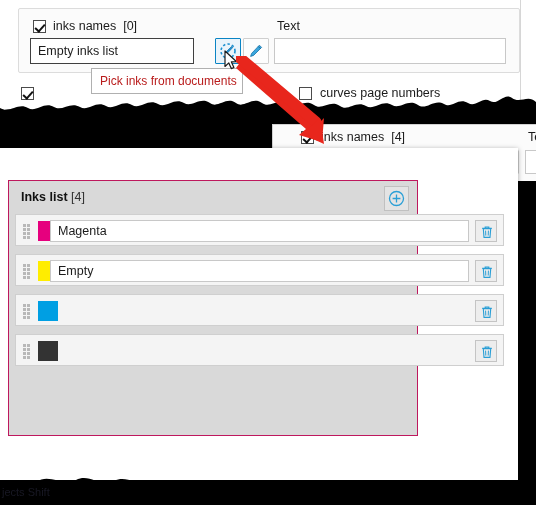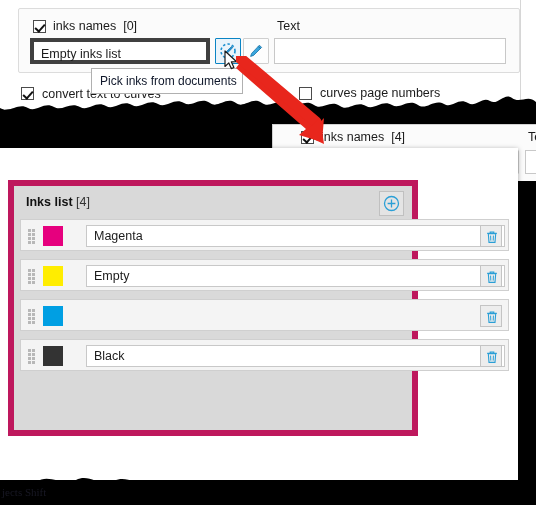--- a/index.html
+++ b/index.html
@@ -38,43 +38,43 @@
   #inks-names-0-label{position:absolute;left:53px;top:19px;white-space:nowrap;}
 
   #text-label{position:absolute;left:277px;top:19px;}
 
   .txtfield{
     background:#fff;border:1px solid #c8c8c8;box-sizing:border-box;
     font-family:"Liberation Sans", sans-serif;font-size:12.5px;color:#1b1b1b;
     padding:0 7px;line-height:24px;height:26px;
   }
   #empty-inks-input{
-    position:absolute;left:30px;top:38px;width:180px;height:26px;
-    border:4px solid #404040;
+    position:absolute;left:30px;top:38px;width:164px;height:26px;
+    border:1px solid #404040;
   }
   #text-input{
     position:absolute;left:274px;top:38px;width:232px;height:26px;
   }
 
   .tool-btn{
     position:absolute;width:26px;height:26px;box-sizing:border-box;
     background:#fdfdfd;border:1px solid #cfcfcf;border-radius:1px;
   }
   #pick-inks-button{left:215px;top:38px;border:1px solid #0a84c4;background:#eaf4fb;}
   #edit-inks-button{left:243px;top:38px;}
   .tool-btn svg{position:absolute;left:3px;top:3px;}
 
   
   #mouse-cursor{position:absolute;left:224px;top:50px;width:16px;height:22px;}
 
   
   #pick-inks-tooltip{
     position:absolute;left:91px;top:68px;width:152px;height:26px;
     background:#ffffff;border:1px solid #b0b0b0;box-sizing:border-box;
-    font-size:12px;line-height:24px;padding-left:8px;color:#0f172a;white-space:nowrap;
+    font-size:12px;line-height:24px;padding-left:8px;color:#b91c1c;white-space:nowrap;
   }
 
   #cb-convert-curves{position:absolute;left:21px;top:87px;}
   #convert-curves-label{position:absolute;left:42px;top:87px;white-space:nowrap;}
   #cb-process-pages{position:absolute;left:299px;top:87px;}
   #process-pages-label{position:absolute;left:320px;top:86px;white-space:nowrap;}
 
   
   .torn{position:absolute;left:0;width:536px;pointer-events:none;}
   #torn-top{top:78px;height:52px;}
@@ -102,21 +102,21 @@
   #pick-inks-button-2 svg,#edit-inks-button-2 svg{left:2px;top:2px;}
   #text-input-2{position:absolute;left:525px;top:150px;width:60px;height:24px;}
 
   
   #inks-list-dialog{
     position:absolute;left:0px;top:148px;width:518px;height:332px;
     background:#ffffff;box-shadow:0 1px 5px rgba(0,0,0,.35);
   }
   #inks-list-panel{
     position:absolute;left:8px;top:32px;width:410px;height:256px;
-    background:#d9d9d9;border:6px solid #be185d;box-sizing:border-box;
+    background:#d9d9d9;border:1px solid #be185d;box-sizing:border-box;
   }
   #inks-list-title{
     position:absolute;left:12px;top:9px;font-size:12.5px;font-weight:bold;color:#111;
   }
   #inks-list-count{
     position:absolute;left:62px;top:9px;font-size:12.5px;color:#333;font-weight:normal;
   }
   #add-ink-button{
     position:absolute;right:8px;top:5px;width:25px;height:25px;
     background:#e4e4e4;border:1px solid #c0c0c0;box-sizing:border-box;
@@ -129,36 +129,36 @@
     background:#f4f4f4;border:1px solid #cfcfcf;box-sizing:border-box;
   }
   .drag-handle{
     position:absolute;left:7px;top:9px;width:9px;height:14px;
     display:grid;grid-template-columns:repeat(2,3px);grid-template-rows:repeat(4,3px);
     gap:1px;
   }
   .drag-handle i{background:#b8b8b8;display:block;width:3px;height:3px;}
   .row-swatch{position:absolute;left:22px;top:6px;width:20px;height:20px;}
   .row-input{
-    position:absolute;left:65px;top:5px;width:419px;height:22px;
+    position:absolute;left:34px;top:5px;width:419px;height:22px;
     line-height:20px;height:22px;font-size:12.5px;
   }
   .row-delete{
     position:absolute;right:6px;top:5px;width:22px;height:22px;
     background:#ededed;border:1px solid #c4c4c4;box-sizing:border-box;
   }
   .row-delete svg{position:absolute;left:3px;top:3px;}
 
   
   #red-arrow{position:absolute;left:236px;top:56px;pointer-events:none;}
 
   
   #bottom-faint-text{
     position:absolute;left:2px;top:486px;font-size:11px;color:#2b2b40;
-    opacity:.55;white-space:nowrap;font-family:Liberation Serif, serif;
+    opacity:.55;white-space:nowrap;
   }
   
   #right-edge-strip{position:absolute;left:520px;top:0;width:16px;height:112px;background:#fff;border-left:1px solid #d6d6d6;}
 </style>
 </head>
 <body>
 
 <div class="stage">
 
   <div class="top-strip">
@@ -182,21 +182,20 @@
       </svg>
     </div>
     <div class="tool-btn" id="edit-inks-button">
       <svg width="18" height="18" viewBox="0 0 18 18">
         <path d="M12.4 3.2 L14.6 5.4 L6.6 13.4 L3.6 14.4 L4.6 11.4 Z" fill="#3aa6dd" stroke="#1572a8" stroke-width=".8" stroke-linejoin="round"></path>
         <path d="M11.2 4.4 L13.4 6.6" stroke="#0d5f8f" stroke-width=".8"></path>
       </svg>
     </div>
 
     <div class="cb checked" id="cb-convert-curves"></div>
-    <div class="lbl" id="convert-curves-label">convert text to curves</div>
 
     <div class="cb" id="cb-process-pages"></div>
     <div class="lbl" id="process-pages-label">curves page numbers</div>
 
     <div id="right-edge-strip"></div>
   </div>
 
   <div id="pick-inks-tooltip">Pick inks from documents</div>
 
   <svg id="mouse-cursor" viewBox="0 0 16 22">
@@ -333,21 +332,20 @@
               <i></i>
               <i></i>
               <i></i>
               <i></i>
               <i></i>
               <i></i>
               <i></i>
               <i></i>
             </div>
           <div class="row-swatch" style="background:#333333"></div>
-          <div class="txtfield row-input">Black</div>
           <div class="row-delete">
             <svg width="16" height="16" viewBox="0 0 16 16">
               <path d="M3.2 4.4 H12.8 M6.2 3.0 H9.8 V4.4 H6.2 Z" fill="none" stroke="#2a9fd6" stroke-width="1.1"></path>
               <path d="M4.3 4.8 L5.0 13.4 H11.0 L11.7 4.8 Z" fill="none" stroke="#2a9fd6" stroke-width="1.1"></path>
               <path d="M6.6 6.6 L6.8 11.6 M9.4 6.6 L9.2 11.6" stroke="#2a9fd6" stroke-width="1"></path>
             </svg>
           </div>
         </div>
 
       </div>

